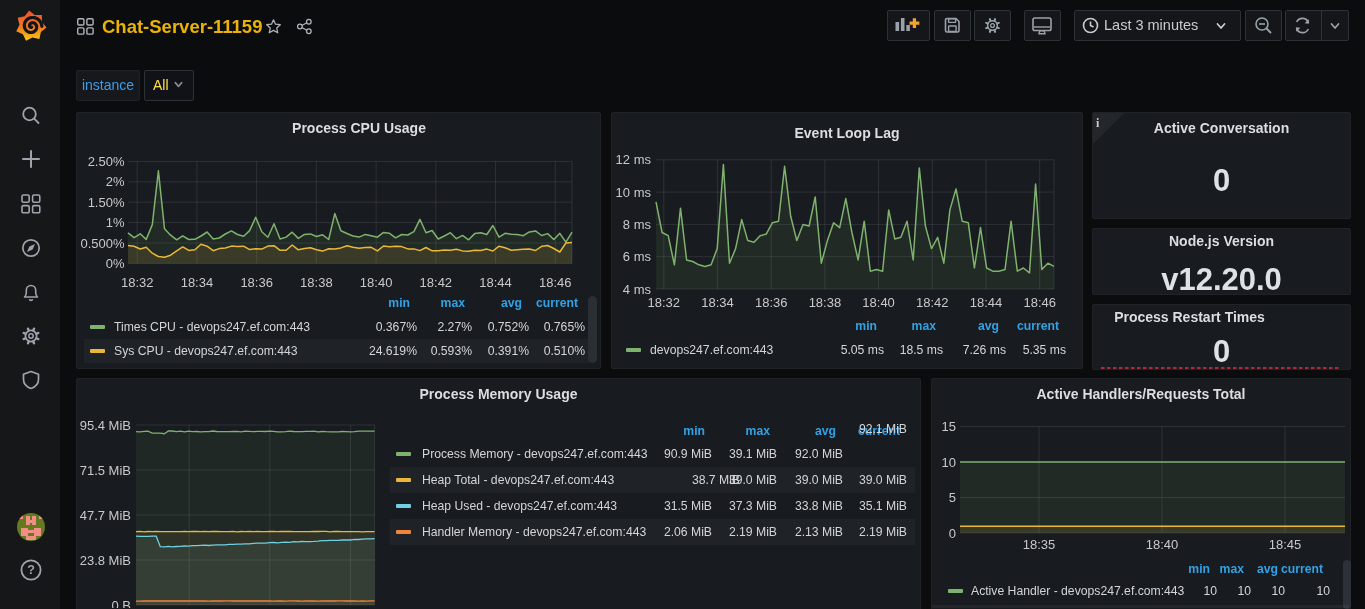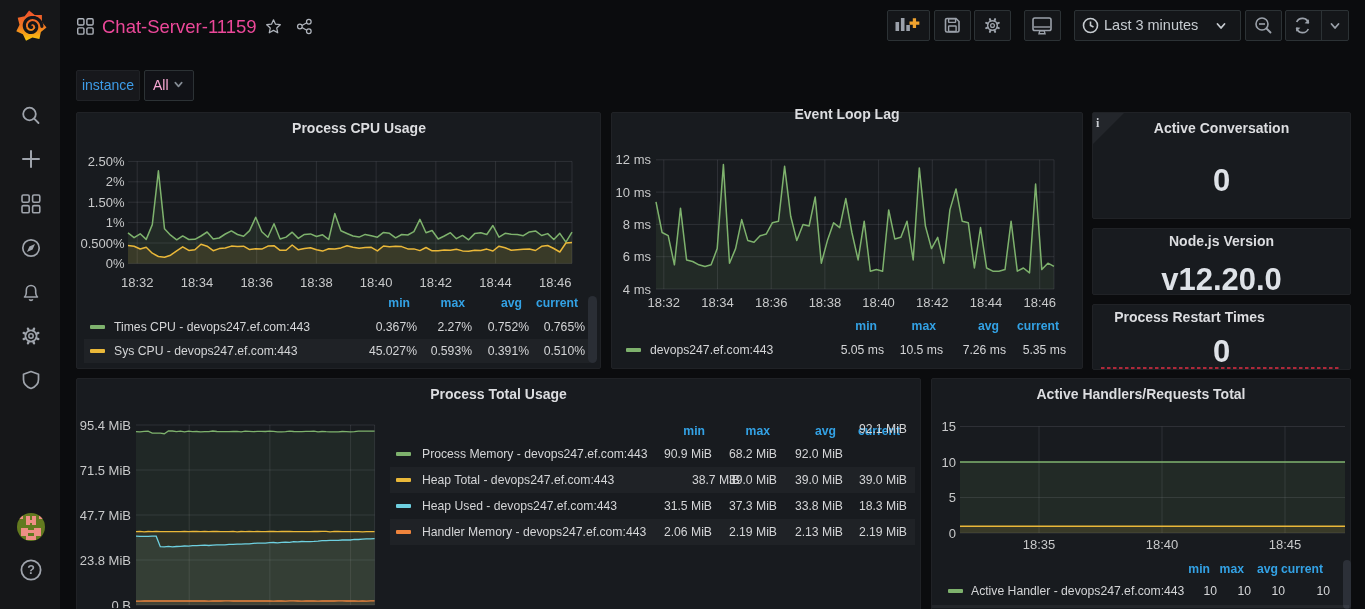--- a/index.html
+++ b/index.html
@@ -71,21 +71,21 @@
 <svg style="position:absolute;left:19px;top:558px" width="24" height="24" viewBox="0 0 24 24">
     <circle cx="12" cy="12" r="9.6" fill="none" stroke="#9fa4ac" stroke-width="1.8"></circle>
     <text x="12" y="16.4" font-size="12.5" font-weight="700" fill="#9fa4ac" text-anchor="middle" font-family="Liberation Sans, sans-serif">?</text>
   </svg>
 <svg style="position:absolute;left:76px;top:17px" width="19" height="19" viewBox="0 0 22 22">
     <rect x="2" y="2" width="7.2" height="7.2" rx="1.4" fill="none" stroke="#b0b5bd" stroke-width="1.6"></rect>
     <rect x="12.6" y="2" width="7.2" height="7.2" rx="1.4" fill="none" stroke="#b0b5bd" stroke-width="1.6"></rect>
     <rect x="2" y="12.6" width="7.2" height="7.2" rx="1.4" fill="none" stroke="#b0b5bd" stroke-width="1.6"></rect>
     <rect x="12.6" y="12.6" width="7.2" height="7.2" rx="1.4" fill="none" stroke="#b0b5bd" stroke-width="1.6"></rect>
   </svg>
-<div style="position:absolute;left:102px;top:14px;height:25px;line-height:25px;font-size:18.5px;font-weight:400;color:#ec4899;">Chat-Server-11159</div>
+<div style="position:absolute;left:102px;top:14px;height:25px;line-height:25px;font-size:18.5px;font-weight:700;color:#eab308;">Chat-Server-11159</div>
 <svg style="position:absolute;left:265px;top:18px" width="17" height="17" viewBox="0 0 22 22">
     <polygon points="11.0,2.3 13.6,8.0 19.8,8.7 15.2,13.0 16.5,19.1 11.0,16.0 5.5,19.1 6.8,13.0 2.2,8.7 8.4,8.0" fill="none" stroke="#b0b5bd" stroke-width="1.6" stroke-linejoin="round"></polygon>
   </svg>
 <svg style="position:absolute;left:296px;top:18px" width="17" height="17" viewBox="0 0 22 22">
     <circle cx="16.6" cy="4.8" r="3" fill="none" stroke="#b0b5bd" stroke-width="1.6"></circle>
     <circle cx="5" cy="11" r="3" fill="none" stroke="#b0b5bd" stroke-width="1.6"></circle>
     <circle cx="16.6" cy="17.2" r="3" fill="none" stroke="#b0b5bd" stroke-width="1.6"></circle>
     <line x1="7.7" y1="9.6" x2="13.9" y2="6.2" stroke="#b0b5bd" stroke-width="1.6"></line>
     <line x1="7.7" y1="12.4" x2="13.9" y2="15.8" stroke="#b0b5bd" stroke-width="1.6"></line>
   </svg>
@@ -142,37 +142,37 @@
 <path d="M15.5 7 a6.3 6.3 0 0 0 -11.8 -1" fill="none" stroke="#9ba1aa" stroke-width="1.7"></path>
 <polygon points="15.9,3.2 15.9,7.8 11.6,7.2" fill="#9ba1aa"></polygon>
 <path d="M3.5 12 a6.3 6.3 0 0 0 11.8 1" fill="none" stroke="#9ba1aa" stroke-width="1.7"></path>
 <polygon points="3.1,15.8 3.1,11.2 7.4,11.8" fill="#9ba1aa"></polygon>
   </svg>
 <svg style="position:absolute;left:1329px;top:20px" width="12" height="12" viewBox="0 0 12 12">
     <polyline points="2.5,4 6,8 9.5,4" fill="none" stroke="#9ba1aa" stroke-width="1.8" stroke-linecap="round" stroke-linejoin="round"></polyline>
   </svg>
 <div style="position:absolute;left:76px;top:70px;width:64px;height:31px;background:#17181c;border:1px solid #202226;border-radius:2px;box-sizing:border-box;text-align:center;line-height:29px;font-size:14px;font-weight:500;color:#3d9ce8;">instance</div>
 <div style="position:absolute;left:144px;top:70px;width:50px;height:31px;background:#111217;border:1px solid #2c3235;border-radius:2px;box-sizing:border-box;"></div>
-<div style="position:absolute;left:153px;top:73px;height:25px;line-height:25px;font-size:14px;color:#f9a8d4;">All</div>
+<div style="position:absolute;left:153px;top:73px;height:25px;line-height:25px;font-size:14px;color:#fde047;">All</div>
 <svg style="position:absolute;left:173px;top:79px" width="11" height="11" viewBox="0 0 12 12">
     <polyline points="2.5,4 6,8 9.5,4" fill="none" stroke="#848b94" stroke-width="1.8" stroke-linecap="round" stroke-linejoin="round"></polyline>
   </svg>
 <div class="panel" style="left:76px;top:112px;width:525px;height:257px"></div>
 <div class="panel" style="left:611px;top:112px;width:472px;height:257px"></div>
 <div class="panel" style="left:1092px;top:112px;width:259px;height:107px"></div>
 <div class="panel" style="left:1092px;top:228px;width:259px;height:67px"></div>
 <div class="panel" style="left:1092px;top:304px;width:259px;height:66px"></div>
 <div class="panel" style="left:76px;top:378px;width:845px;height:257px"></div>
 <div class="panel" style="left:931px;top:378px;width:420px;height:257px"></div>
 <div class="ptitle" style="left:76px;top:119px;width:566px">Process CPU Usage</div>
-<div class="ptitle" style="left:611px;top:105px;width:472px">Event Loop Lag</div>
+<div class="ptitle" style="left:611px;top:124px;width:472px">Event Loop Lag</div>
 <div class="ptitle" style="left:1092px;top:119px;width:259px">Active Conversation</div>
 <div class="ptitle" style="left:1092px;top:232px;width:259px">Node.js Version</div>
 <div class="ptitle" style="left:1060px;top:308px;width:259px">Process Restart Times</div>
-<div class="ptitle" style="left:76px;top:385px;width:845px">Process Total Usage</div>
+<div class="ptitle" style="left:76px;top:385px;width:845px">Process Memory Usage</div>
 <div class="ptitle" style="left:931px;top:385px;width:420px">Active Handlers/Requests Total</div>
 <div style="position:absolute;left:1093px;top:113px;width:0;height:0;border-top:31px solid #23262b;border-right:31px solid transparent;"></div>
 <div style="position:absolute;left:1096px;top:116px;width:10px;height:14px;font-size:12px;font-weight:700;font-family:Liberation Serif,serif;color:#c9ccd1;">i</div>
 <div style="position:absolute;left:1092px;top:161px;width:259px;height:40px;line-height:40px;text-align:center;font-size:31px;font-weight:600;color:#dee2e7;">0</div>
 <div style="position:absolute;left:1092px;top:260px;width:259px;height:40px;line-height:40px;text-align:center;font-size:31px;font-weight:600;color:#dee2e7;">v12.20.0</div>
 <div style="position:absolute;left:1092px;top:332px;width:259px;height:40px;line-height:40px;text-align:center;font-size:31px;font-weight:600;color:#dee2e7;">0</div>
 <svg style="position:absolute;left:1101px;top:366px" width="240" height="4">
     <line x1="0" y1="2" x2="240" y2="2" stroke="#e02f44" stroke-width="1.6" stroke-dasharray="3.5,2.5"></line>
   </svg>
 <svg style="position:absolute;left:77px;top:113px" width="523" height="255" viewBox="77 113 523 255">
@@ -291,59 +291,59 @@
 <div class="lh" style="left:432px;top:294px;width:90px">avg</div>
 <div class="lh" style="left:488px;top:294px;width:90px">current</div>
 <div class="sw" style="left:90px;top:325px;width:15px;background:#7eb26d"></div>
 <div class="ll" style="left:114px;top:318px">Times CPU - devops247.ef.com:443</div>
 <div class="lv" style="left:327px;top:318px;width:90px">0.367%</div>
 <div class="lv" style="left:382px;top:318px;width:90px">2.27%</div>
 <div class="lv" style="left:439px;top:318px;width:90px">0.752%</div>
 <div class="lv" style="left:495px;top:318px;width:90px">0.765%</div>
 <div class="sw" style="left:90px;top:349px;width:15px;background:#eab839"></div>
 <div class="ll" style="left:114px;top:342px">Sys CPU - devops247.ef.com:443</div>
-<div class="lv" style="left:327px;top:342px;width:90px">45.027%</div>
+<div class="lv" style="left:327px;top:342px;width:90px">24.619%</div>
 <div class="lv" style="left:382px;top:342px;width:90px">0.593%</div>
 <div class="lv" style="left:439px;top:342px;width:90px">0.391%</div>
 <div class="lv" style="left:495px;top:342px;width:90px">0.510%</div>
 <div style="position:absolute;left:588px;top:296px;width:9px;height:67px;background:#2a2e35;border-radius:5px;"></div>
 <div class="lh" style="left:787px;top:317px;width:90px">min</div>
 <div class="lh" style="left:846px;top:317px;width:90px">max</div>
 <div class="lh" style="left:909px;top:317px;width:90px">avg</div>
 <div class="lh" style="left:969px;top:317px;width:90px">current</div>
 <div class="sw" style="left:626px;top:348px;width:15px;background:#7eb26d"></div>
 <div class="ll" style="left:650px;top:341px">devops247.ef.com:443</div>
 <div class="lv" style="left:794px;top:341px;width:90px">5.05 ms</div>
-<div class="lv" style="left:853px;top:341px;width:90px">10.5 ms</div>
+<div class="lv" style="left:853px;top:341px;width:90px">18.5 ms</div>
 <div class="lv" style="left:916px;top:341px;width:90px">7.26 ms</div>
 <div class="lv" style="left:976px;top:341px;width:90px">5.35 ms</div>
 <div style="position:absolute;left:390px;top:467px;width:525px;height:26px;background:rgba(255,255,255,0.03);"></div>
 <div style="position:absolute;left:390px;top:519px;width:525px;height:26px;background:rgba(255,255,255,0.03);"></div>
 <div class="lh" style="left:615px;top:422px;width:90px">min</div>
 <div class="lh" style="left:680px;top:422px;width:90px">max</div>
 <div class="lh" style="left:746px;top:422px;width:90px">avg</div>
 <div class="lh" style="left:810px;top:422px;width:90px">current</div>
 <div class="sw" style="left:396px;top:452px;width:15px;background:#7eb26d"></div>
 <div class="ll" style="left:422px;top:445px">Process Memory - devops247.ef.com:443</div>
 <div class="lv" style="left:622px;top:445px;width:90px">90.9 MiB</div>
-<div class="lv" style="left:687px;top:445px;width:90px">68.2 MiB</div>
+<div class="lv" style="left:687px;top:445px;width:90px">39.1 MiB</div>
 <div class="lv" style="left:753px;top:445px;width:90px">92.0 MiB</div>
 <div class="lv" style="left:817px;top:420px;width:90px">92.1 MiB</div>
 <div class="sw" style="left:396px;top:478px;width:15px;background:#eab839"></div>
 <div class="ll" style="left:422px;top:471px">Heap Total - devops247.ef.com:443</div>
 <div class="lv" style="left:650px;top:471px;width:90px">38.7 MiB</div>
 <div class="lv" style="left:687px;top:471px;width:90px">39.0 MiB</div>
 <div class="lv" style="left:753px;top:471px;width:90px">39.0 MiB</div>
 <div class="lv" style="left:817px;top:471px;width:90px">39.0 MiB</div>
 <div class="sw" style="left:396px;top:504px;width:15px;background:#6ed0e0"></div>
 <div class="ll" style="left:422px;top:497px">Heap Used - devops247.ef.com:443</div>
 <div class="lv" style="left:622px;top:497px;width:90px">31.5 MiB</div>
 <div class="lv" style="left:687px;top:497px;width:90px">37.3 MiB</div>
 <div class="lv" style="left:753px;top:497px;width:90px">33.8 MiB</div>
-<div class="lv" style="left:817px;top:497px;width:90px">18.3 MiB</div>
+<div class="lv" style="left:817px;top:497px;width:90px">35.1 MiB</div>
 <div class="sw" style="left:396px;top:530px;width:15px;background:#ef843c"></div>
 <div class="ll" style="left:422px;top:523px">Handler Memory - devops247.ef.com:443</div>
 <div class="lv" style="left:622px;top:523px;width:90px">2.06 MiB</div>
 <div class="lv" style="left:687px;top:523px;width:90px">2.19 MiB</div>
 <div class="lv" style="left:753px;top:523px;width:90px">2.13 MiB</div>
 <div class="lv" style="left:817px;top:523px;width:90px">2.19 MiB</div>
 <div class="lh" style="left:1120px;top:560px;width:90px">min</div>
 <div class="lh" style="left:1154px;top:560px;width:90px">max</div>
 <div class="lh" style="left:1188px;top:560px;width:90px">avg</div>
 <div class="lh" style="left:1233px;top:560px;width:90px">current</div>

